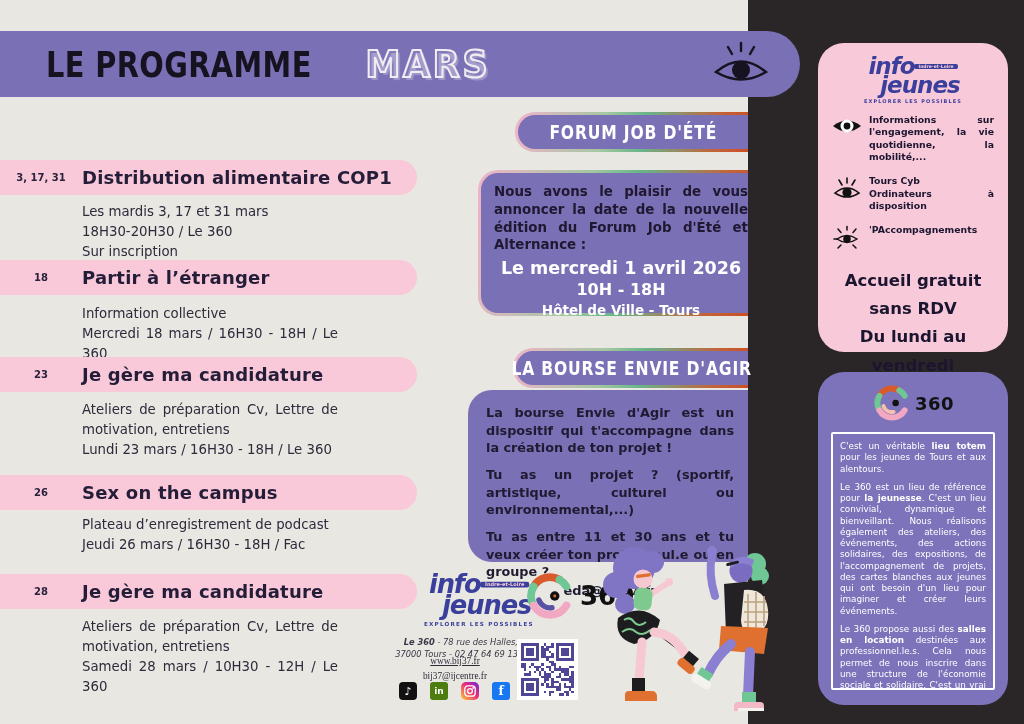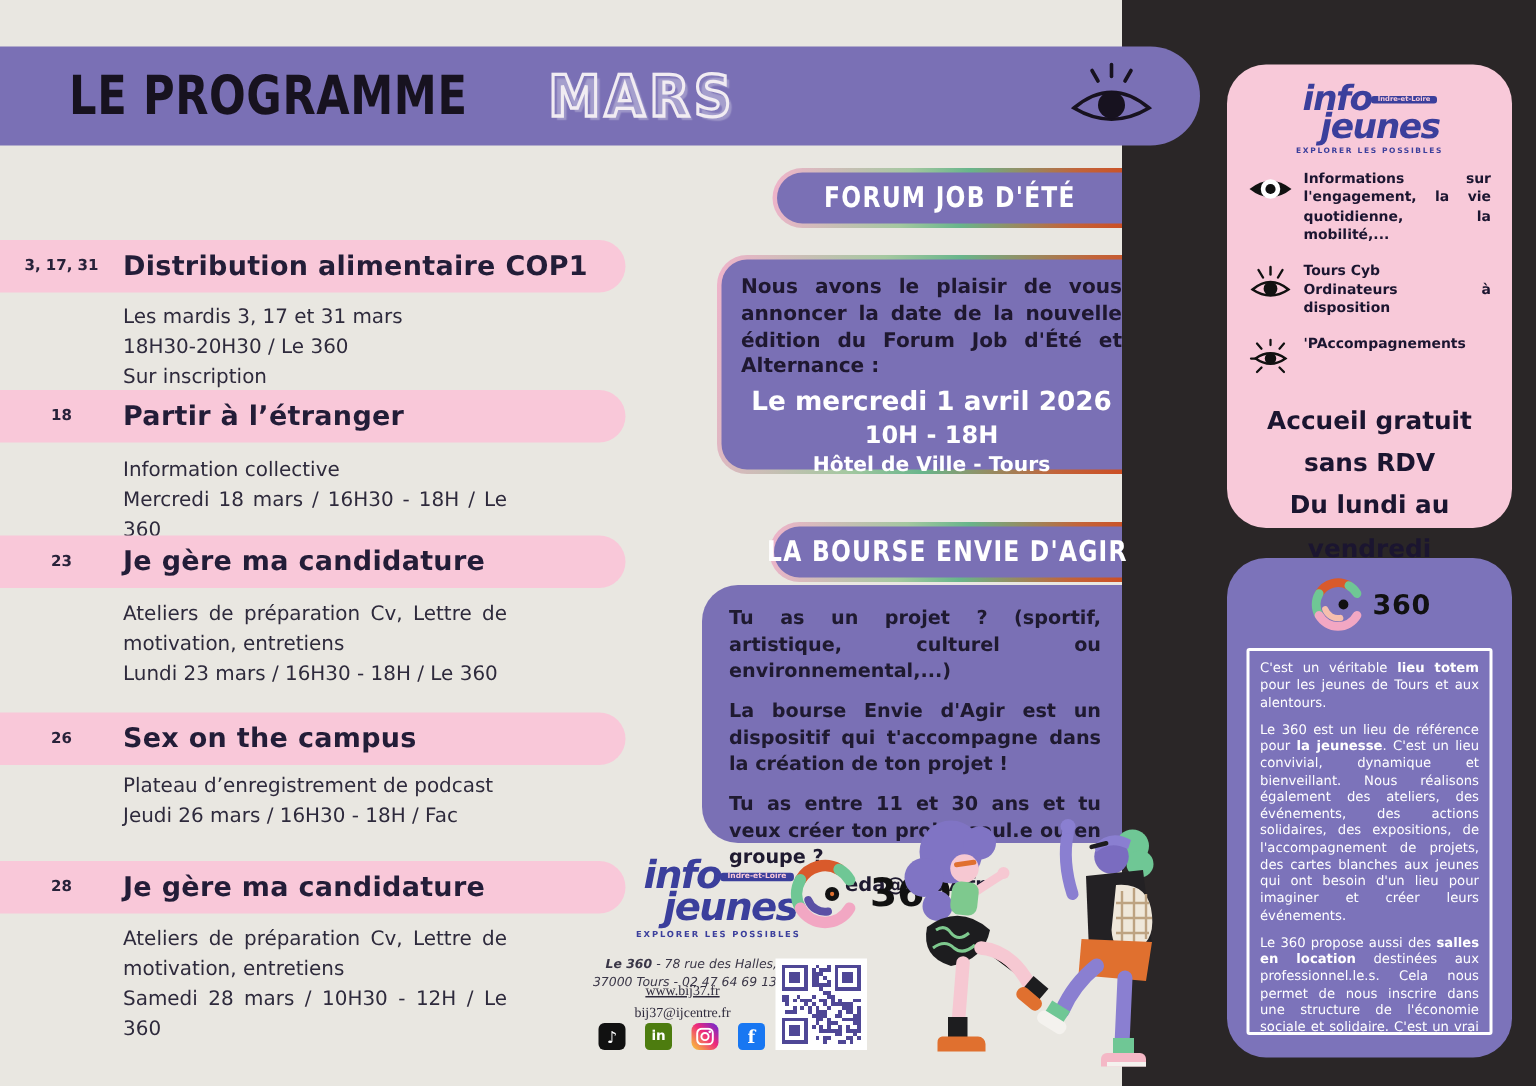--- a/index.html
+++ b/index.html
@@ -195,22 +195,22 @@
     </div>
   </div>
 
   <div class="grad-wrap banner-wrap" style="left:513px; top:348px; width:235px;">
     <div class="banner-inner">
         <span>LA BOURSE ENVIE D'AGIR</span>
       </div>
   </div>
 
   <div class="bourse-box">
+    <p>La bourse Envie d'Agir est un dispositif qui t'accompagne dans la création de ton projet !</p>
     <p>Tu as un projet ? (sportif, artistique, culturel ou environnemental,...)</p>
-    <p>La bourse Envie d'Agir est un dispositif qui t'accompagne dans la création de ton projet !</p>
     <p style="margin-bottom:2px">Tu as entre 11 et 30 ans et tu veux créer ton projet seul.e ou en groupe ?</p>
     <a href="#" class="bourse-email">eda@bij37.fr</a>
   </div>
 
   <div class="pink-card">
     <div class="ij-logo">
       <div><span class="ij-line1">info</span><span class="ij-badge">Indre-et-Loire</span></div>
       <div class="ij-line2">jeunes</div>
       <div class="ij-tagline">EXPLORER LES POSSIBLES</div>
     </div>

